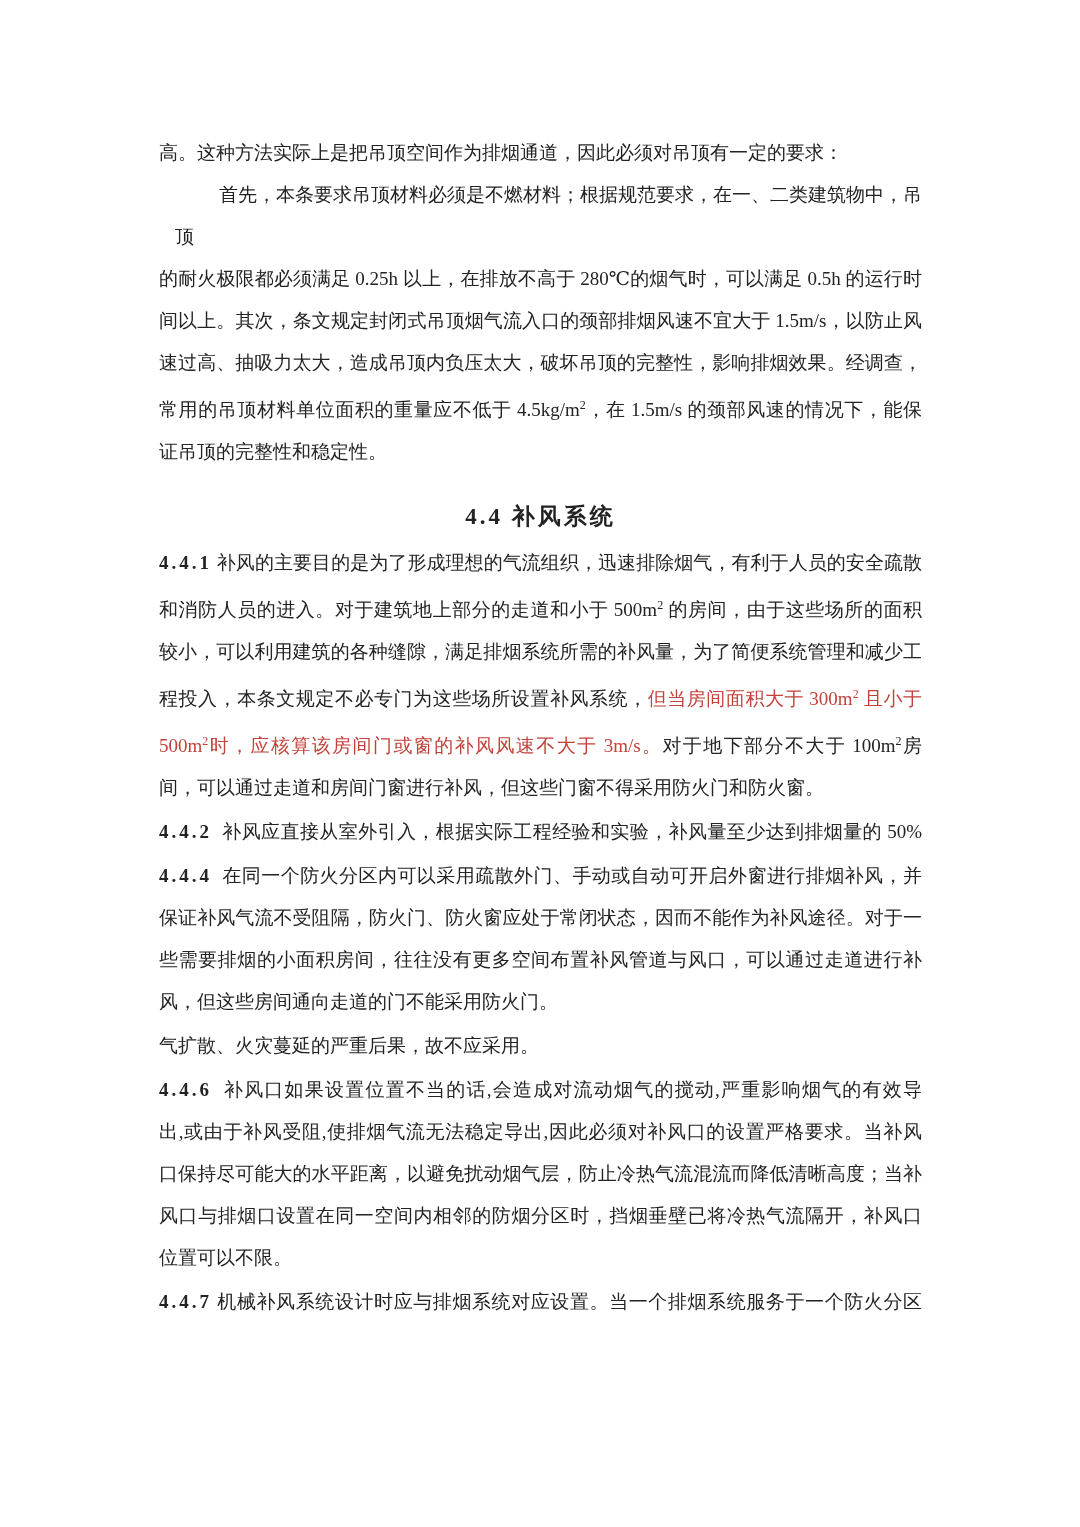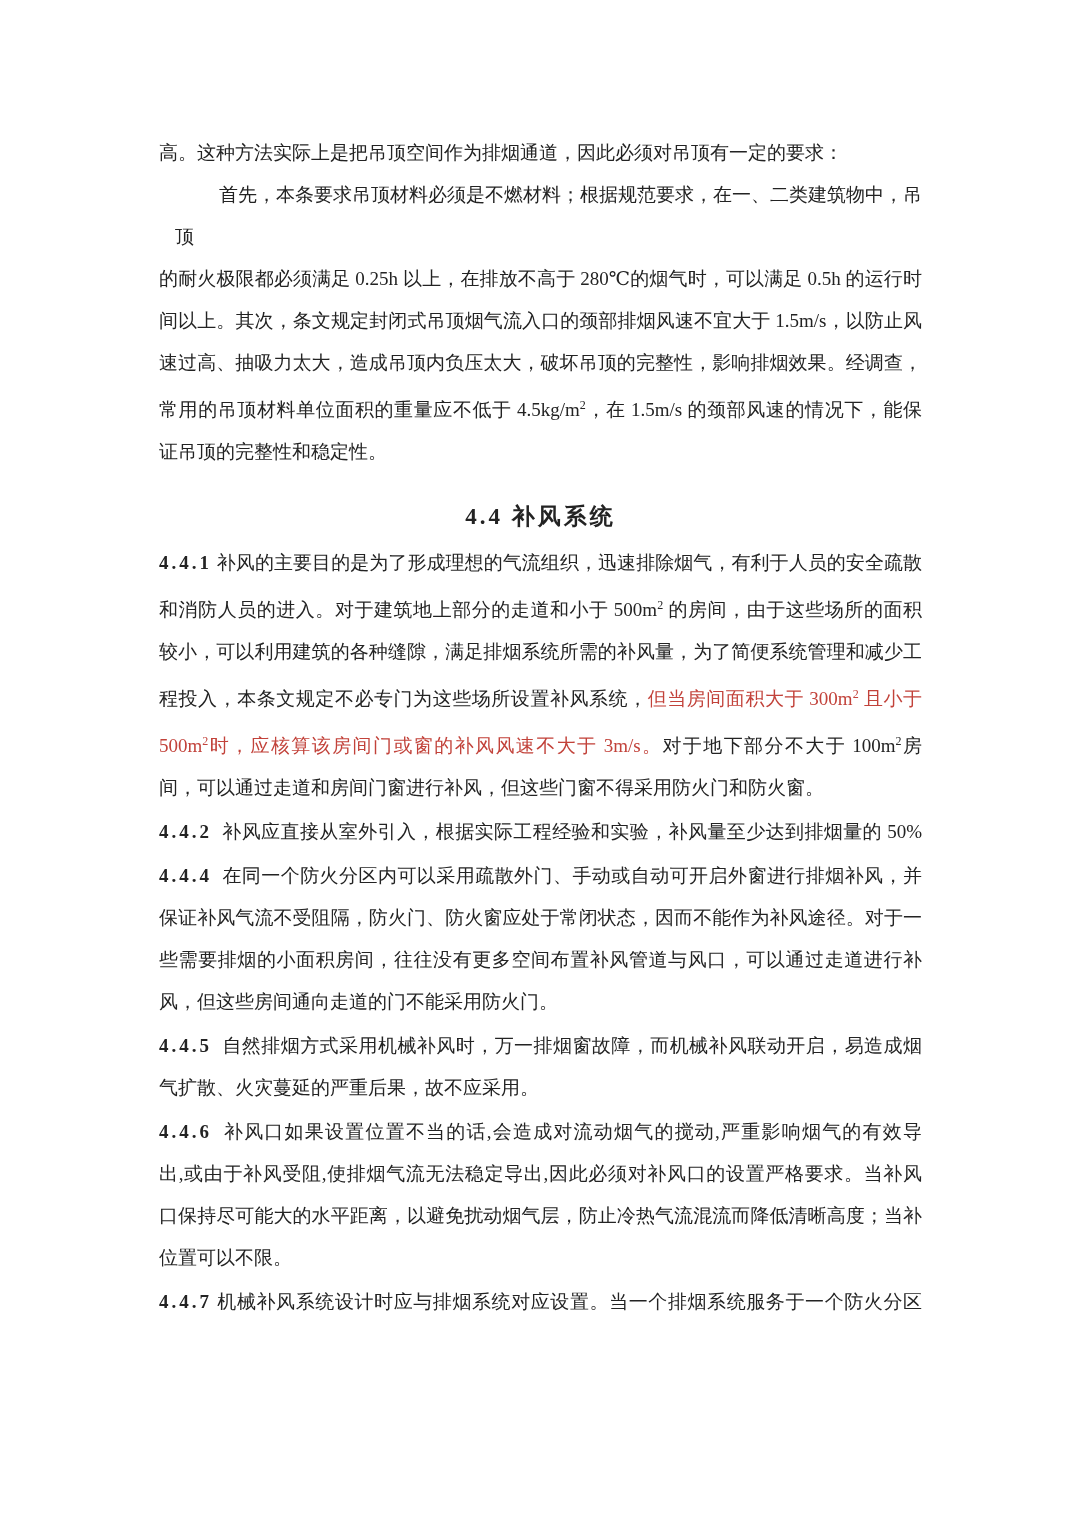--- a/index.html
+++ b/index.html
@@ -90,27 +90,27 @@
       <div class="para clause">
         <div class="line"><span class="b ">4.4.2</span><span class="">  补风应直接从室外引入，根据实际工程经验和实验，补风量至少达到排烟量的 50%</span></div>
       </div>
       <div class="para clause">
         <div class="line"><span class="b ">4.4.4</span><span class="">  在同一个防火分区内可以采用疏散外门、手动或自动可开启外窗进行排烟补风，并</span></div>
         <div class="line"><span class="">保证补风气流不受阻隔，防火门、防火窗应处于常闭状态，因而不能作为补风途径。对于一</span></div>
         <div class="line"><span class="">些需要排烟的小面积房间，往往没有更多空间布置补风管道与风口，可以通过走道进行补</span></div>
         <div class="line last"><span class="">风，但这些房间通向走道的门不能采用防火门。</span></div>
       </div>
       <div class="para clause">
-        <div class="line"><span class="b ">4.4.5</span><span class="">  自然排烟方式采用机械补风时，万一排烟窗故障，而机械补风联动开启，易造成烟</span></div>
         <div class="line last"><span class="">气扩散、火灾蔓延的严重后果，故不应采用。</span></div>
       </div>
       <div class="para clause">
         <div class="line"><span class="b ">4.4.6</span><span class="">  补风口如果设置位置不当的话,会造成对流动烟气的搅动,严重影响烟气的有效导</span></div>
         <div class="line"><span class="">出,或由于补风受阻,使排烟气流无法稳定导出,因此必须对补风口的设置严格要求。当补风</span></div>
         <div class="line"><span class="">口保持尽可能大的水平距离，以避免扰动烟气层，防止冷热气流混流而降低清晰高度；当补</span></div>
+        <div class="line"><span class="">风口与排烟口设置在同一空间内相邻的防烟分区时，挡烟垂壁已将冷热气流隔开，补风口</span></div>
         <div class="line last"><span class="">位置可以不限。</span></div>
       </div>
       <div class="para clause">
         <div class="line"><span class="b ">4.4.7</span><span class=""> 机械补风系统设计时应与排烟系统对应设置。当一个排烟系统服务于一个防火分区</span></div>
       </div>
     </div>
   <div class="pagenum">52</div>
 </main>
 
 </body></html>

